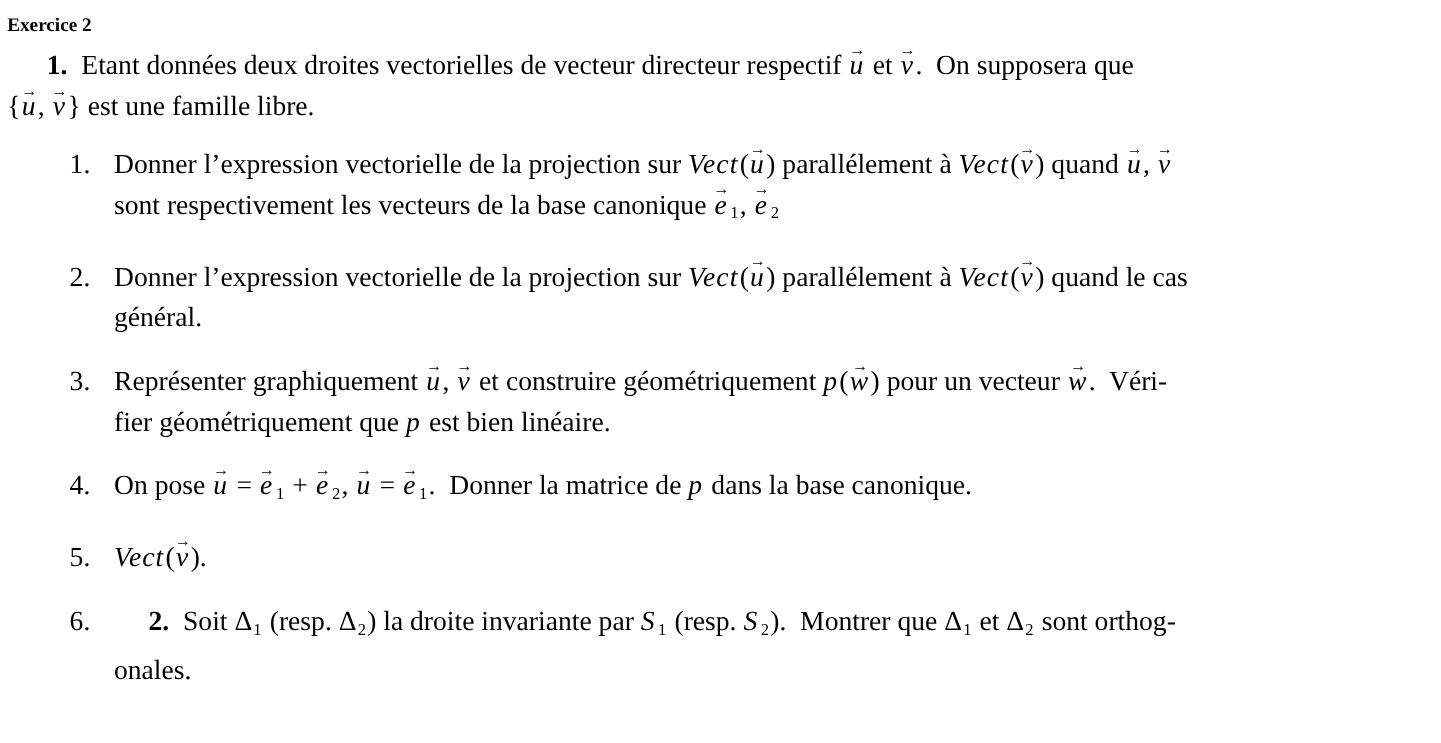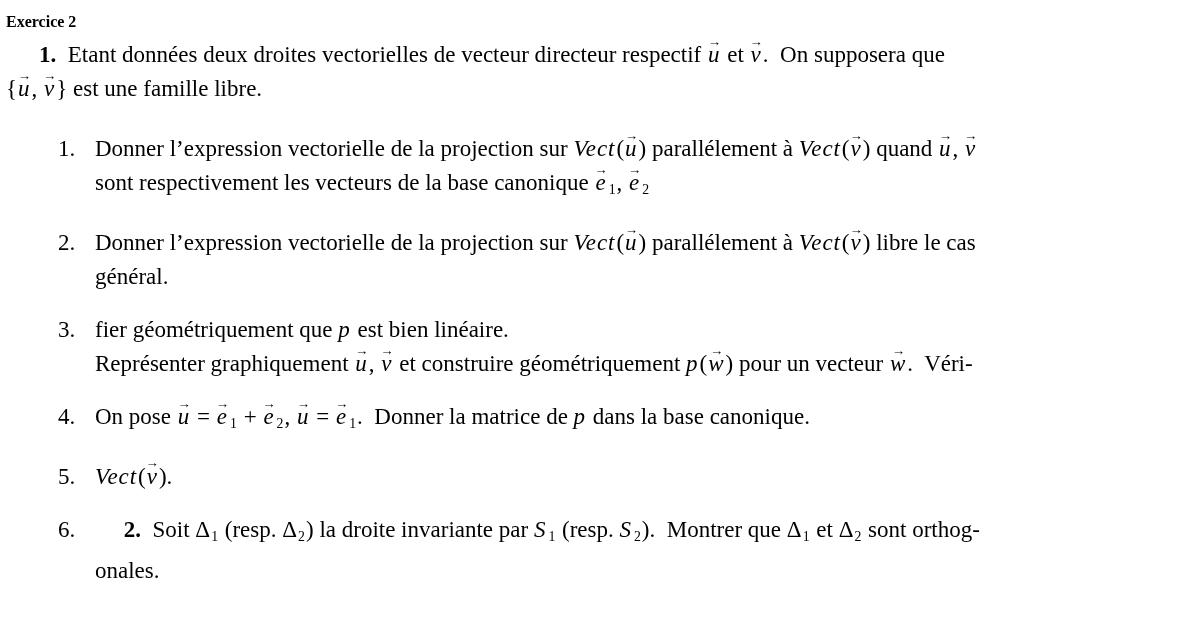--- a/index.html
+++ b/index.html
@@ -23,21 +23,21 @@
     font-weight: bold;
     font-size: 16px;
     line-height: 32px;
     white-space: pre;
   }
   .line {
     line-height: 34px;
     white-space: pre;
   }
   .intro {
-    margin-bottom: 26px;
+    margin-bottom: 14px;
   }
   .indent-first {
     padding-left: 33px;
   }
   .item {
     display: flex;
     padding-left: 52px;
     margin-bottom: 19px;
   }
   .item-num {
@@ -95,29 +95,29 @@
       <div class="item">
         <div class="item-num line">1.</div>
         <div class="item-content">
           <div class="line"><span>Donner l’expression vectorielle de la projection sur </span><span class="seg-i">Vect</span><span>(</span><span class="seg-vec">u</span><span>) parallélement à </span><span class="seg-i">Vect</span><span>(</span><span class="seg-vec">v</span><span>) quand </span><span class="seg-vec">u</span><span>, </span><span class="seg-vec">v</span></div>
           <div class="line"><span>sont respectivement les vecteurs de la base canonique </span><span class="seg-vec">e</span><span class="seg-sub">1</span><span>, </span><span class="seg-vec">e</span><span class="seg-sub">2</span></div>
         </div>
       </div>
       <div class="item">
         <div class="item-num line">2.</div>
         <div class="item-content">
-          <div class="line"><span>Donner l’expression vectorielle de la projection sur </span><span class="seg-i">Vect</span><span>(</span><span class="seg-vec">u</span><span>) parallélement à </span><span class="seg-i">Vect</span><span>(</span><span class="seg-vec">v</span><span>) libre le cas</span></div>
+          <div class="line"><span>Donner l’expression vectorielle de la projection sur </span><span class="seg-i">Vect</span><span>(</span><span class="seg-vec">u</span><span>) parallélement à </span><span class="seg-i">Vect</span><span>(</span><span class="seg-vec">v</span><span>) quand le cas</span></div>
           <div class="line"><span>général.</span></div>
         </div>
       </div>
       <div class="item">
         <div class="item-num line">3.</div>
         <div class="item-content">
+          <div class="line"><span>Représenter graphiquement </span><span class="seg-vec">u</span><span>, </span><span class="seg-vec">v</span><span> et construire géométriquement </span><span class="seg-i">p</span><span>(</span><span class="seg-vec">w</span><span>) pour un vecteur </span><span class="seg-vec">w</span><span>.  Véri-</span></div>
           <div class="line"><span>fier géométriquement que </span><span class="seg-i">p</span><span> est bien linéaire.</span></div>
-          <div class="line"><span>Représenter graphiquement </span><span class="seg-vec">u</span><span>, </span><span class="seg-vec">v</span><span> et construire géométriquement </span><span class="seg-i">p</span><span>(</span><span class="seg-vec">w</span><span>) pour un vecteur </span><span class="seg-vec">w</span><span>.  Véri-</span></div>
         </div>
       </div>
       <div class="item">
         <div class="item-num line">4.</div>
         <div class="item-content">
           <div class="line"><span>On pose </span><span class="seg-vec">u</span><span> = </span><span class="seg-vec">e</span><span class="seg-sub">1</span><span> + </span><span class="seg-vec">e</span><span class="seg-sub">2</span><span>, </span><span class="seg-vec">u</span><span> = </span><span class="seg-vec">e</span><span class="seg-sub">1</span><span>.  Donner la matrice de </span><span class="seg-i">p</span><span> dans la base canonique.</span></div>
         </div>
       </div>
       <div class="item">
         <div class="item-num line">5.</div>

